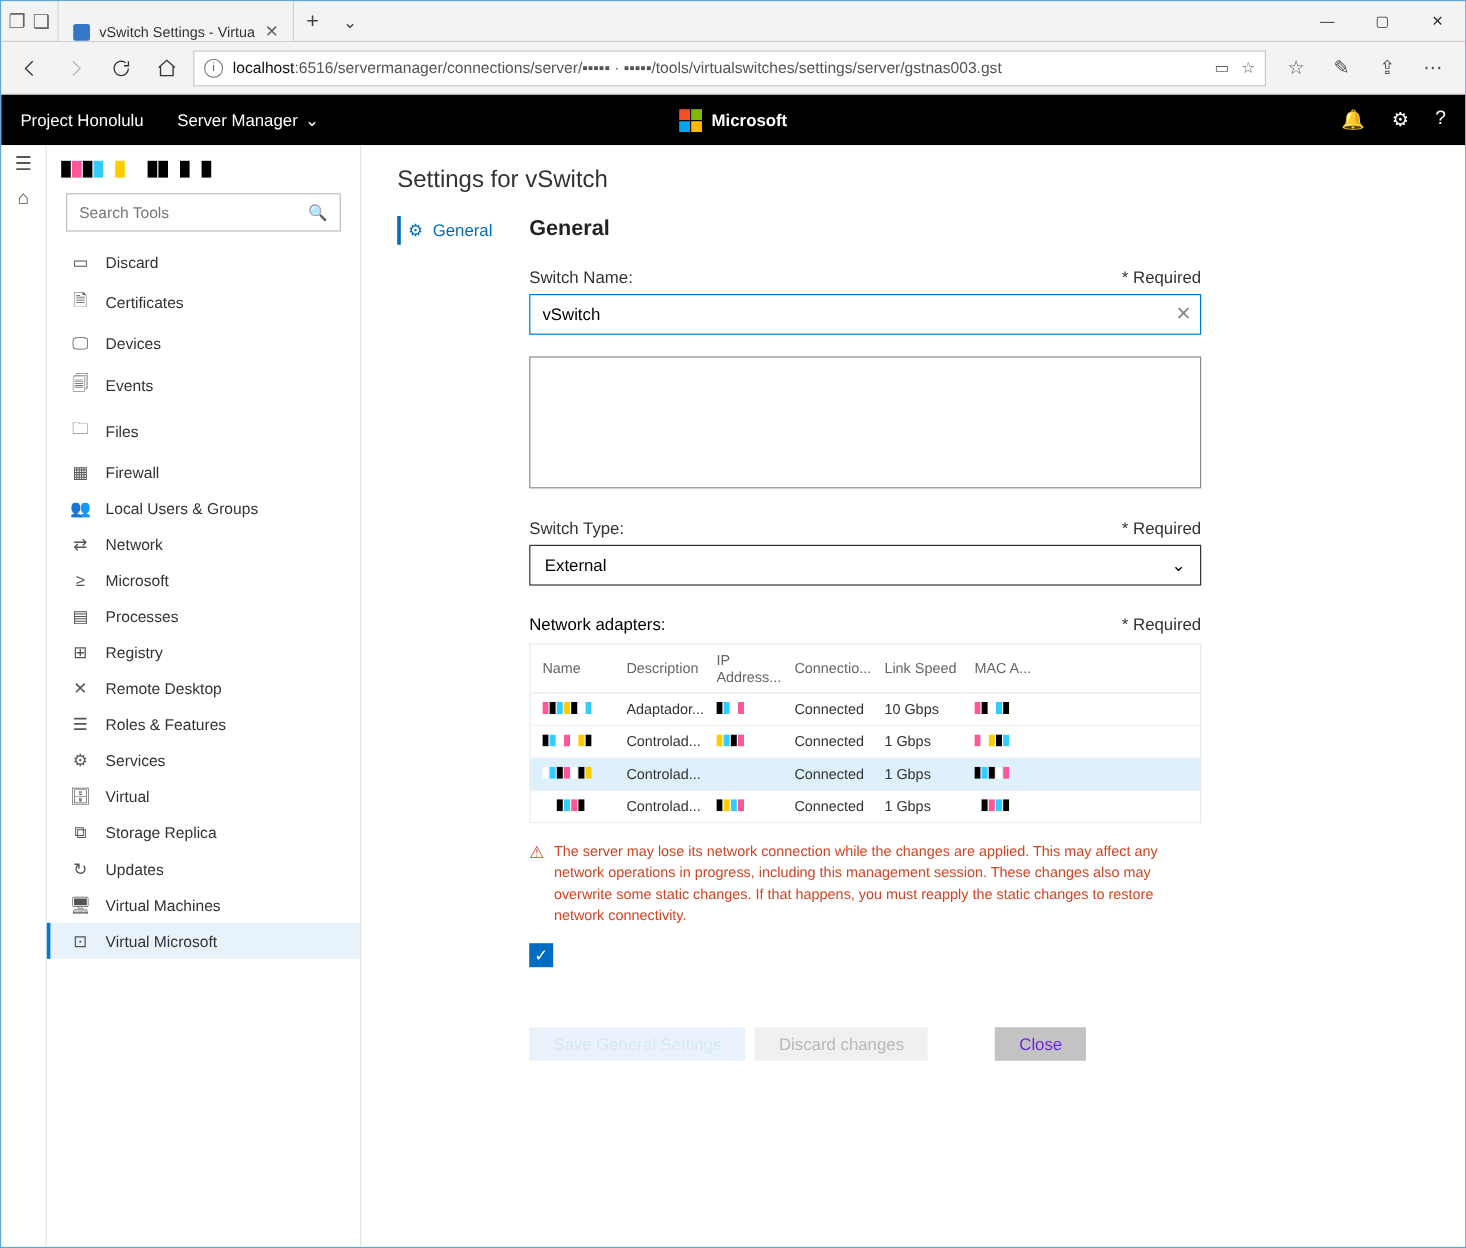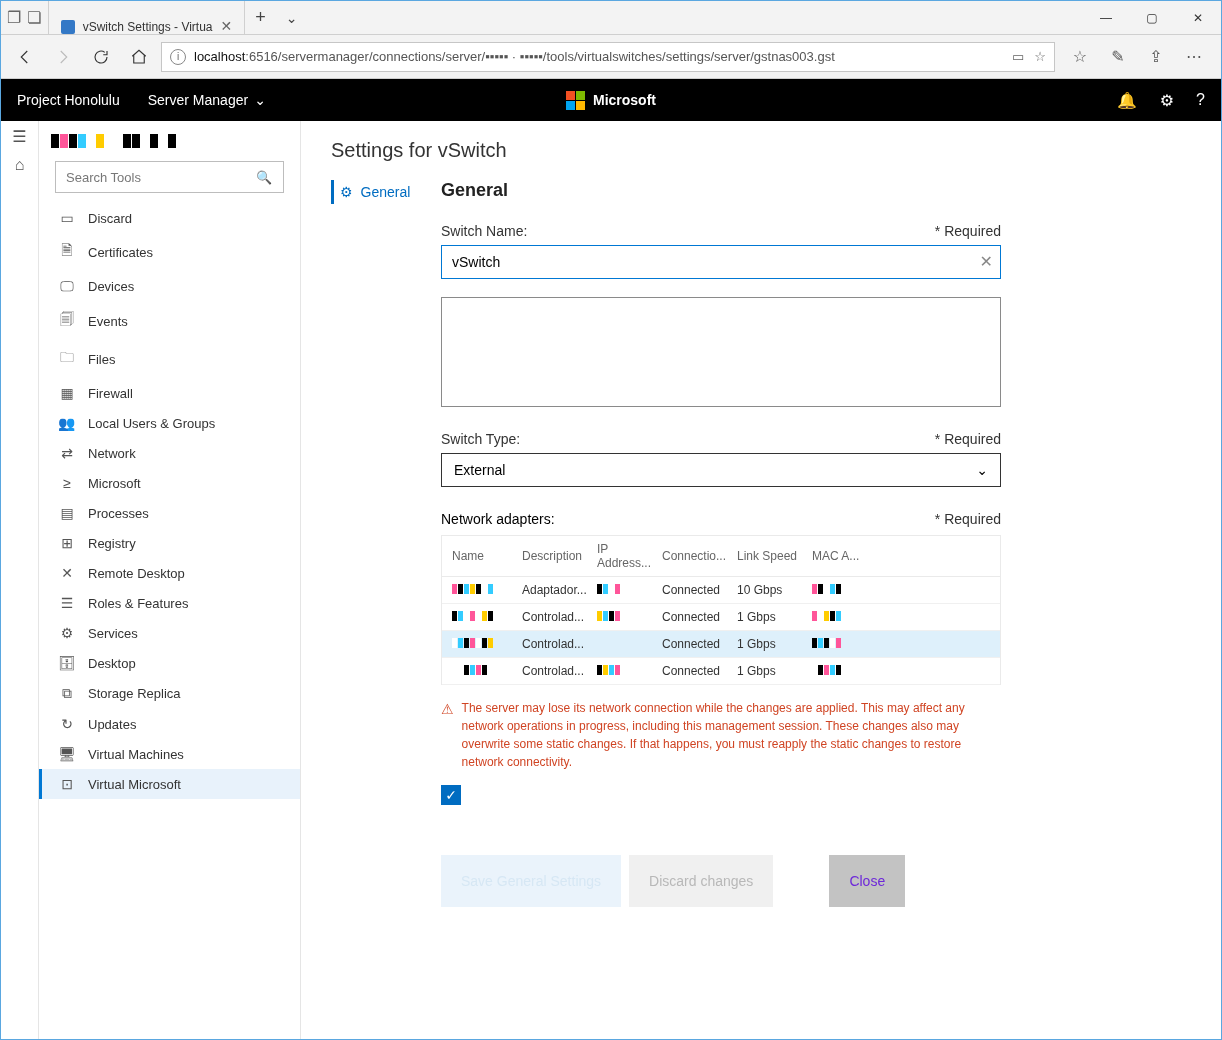--- a/index.html
+++ b/index.html
@@ -78,21 +78,21 @@
 .table .drow{border-bottom:1px solid #f0f0f0;color:#333;}
 .table .drow.sel{background:#def0fb;}
 .table .drow span{white-space:nowrap;overflow:hidden;text-overflow:ellipsis;}
 .pixblock{display:inline-flex;gap:1px;}
 .pixblock i{width:5px;height:10px;display:inline-block;}
 .warn{display:flex;gap:8px;color:#d04423;font-size:12px;line-height:1.5;margin:14px 0;}
 .warn .tri{color:#d04423;font-size:14px;}
 .check-row{display:flex;align-items:center;gap:10px;font-size:14px;margin:10px 0 50px 0;}
 .checkbox{width:20px;height:20px;background:#006cc1;display:flex;align-items:center;justify-content:center;color:#fff;font-size:14px;}
 .btn-row{display:flex;gap:8px;}
-.btn{height:52px;padding:0 20px;font-size:14px;border:none;cursor:pointer;}
+.btn{height:28px;padding:0 20px;font-size:14px;border:none;cursor:pointer;}
 .btn.save{background:#eaf3fb;color:#d6e7f4;}
 .btn.discard{background:#f0f0f0;color:#b8b8b8;}
 .btn.close{background:#c3c3c3;color:#6d28d9;margin-left:48px;}
 svg{display:block;}
 </style>
 </head>
 <body>
 
 <div class="titlebar">
   <div class="left-sys">
@@ -259,21 +259,21 @@
         <li>
           <span class="ic">☰</span>
           <span>Roles &amp; Features</span>
         </li>
         <li>
           <span class="ic">⚙</span>
           <span>Services</span>
         </li>
         <li>
           <span class="ic">🗄</span>
-          <span>Desktop</span>
+          <span>Virtual</span>
         </li>
         <li>
           <span class="ic">⧉</span>
           <span>Storage Replica</span>
         </li>
         <li>
           <span class="ic">↻</span>
           <span>Updates</span>
         </li>
         <li>

